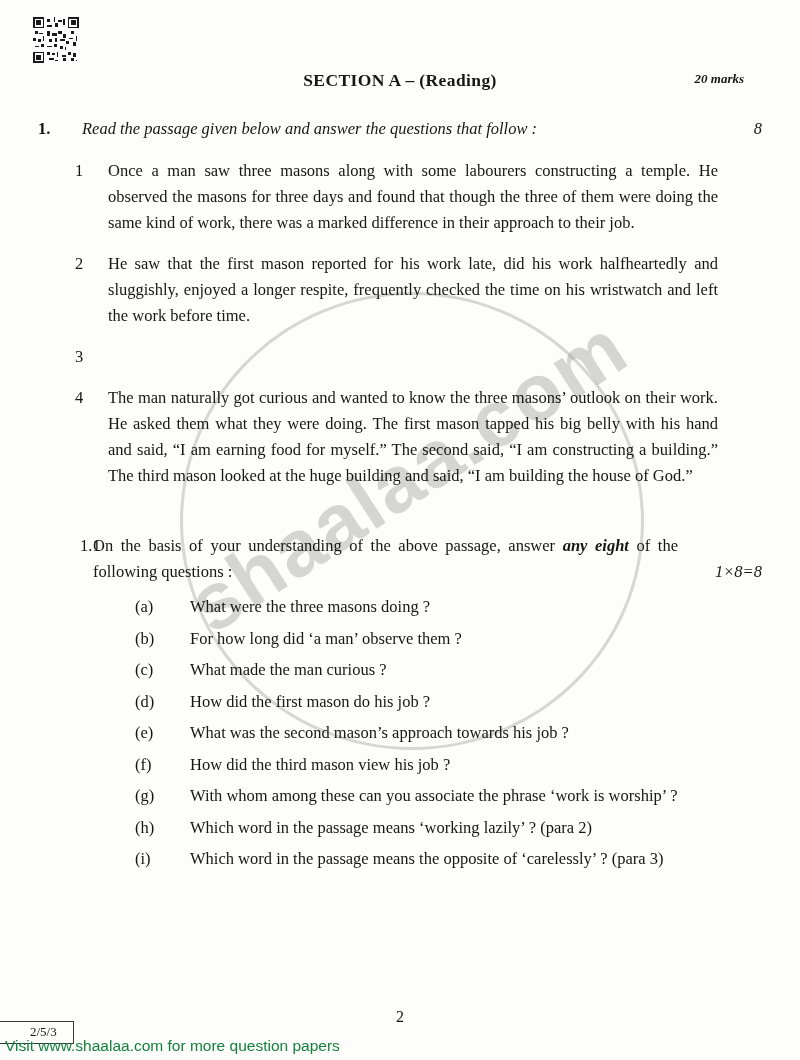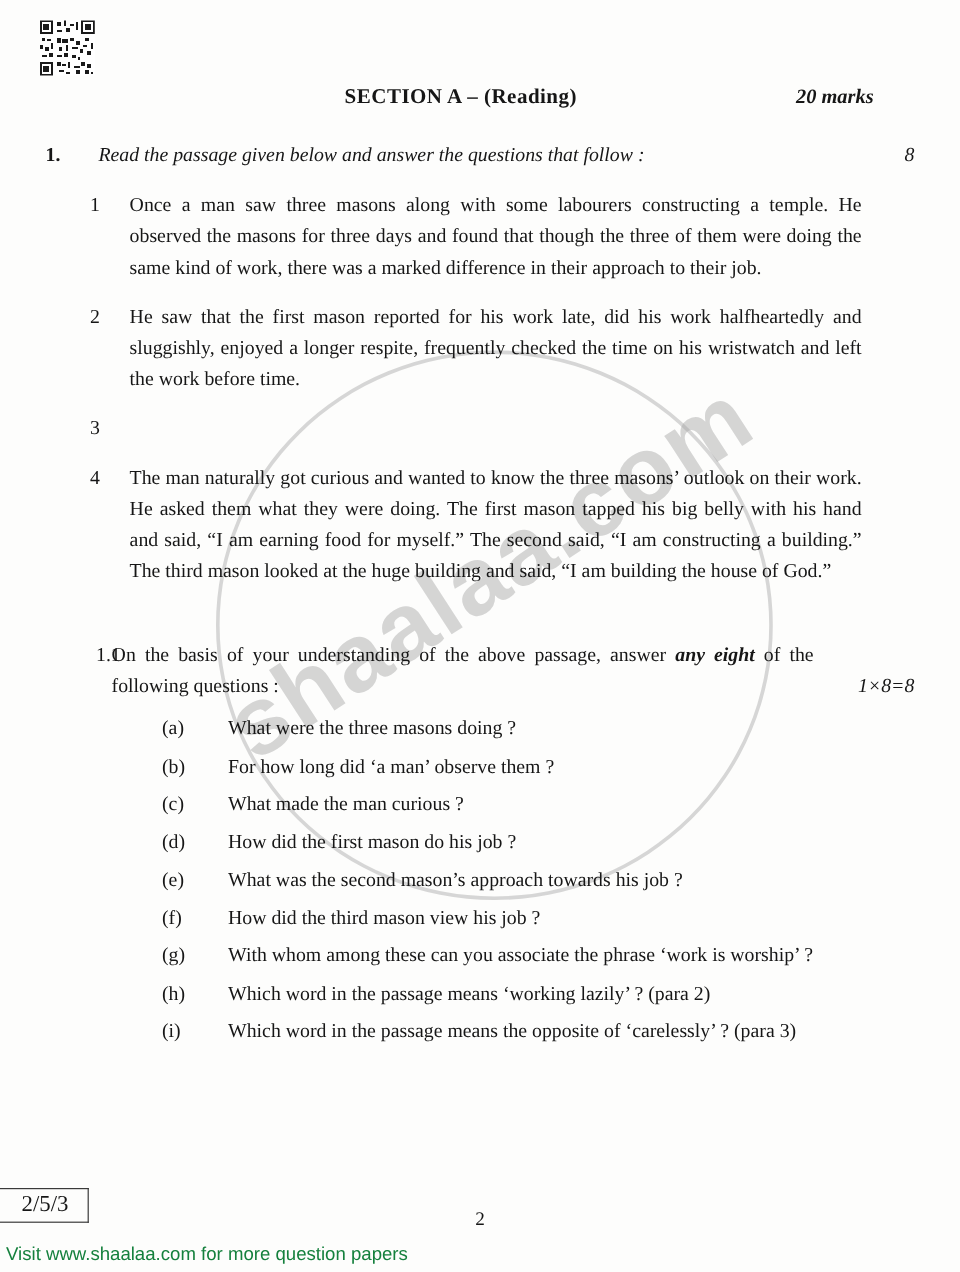--- a/index.html
+++ b/index.html
@@ -25,23 +25,23 @@
     font-size:80px;font-weight:bold;
     color:rgba(165,165,165,0.45);
     transform:rotate(-33deg);
     z-index:0;
     letter-spacing:2px;
     font-family:"Liberation Sans", sans-serif;
   }
   
   .qr{position:absolute;left:33px;top:17px;z-index:2;}
   
-  .header{position:absolute;top:70px;left:0;width:768px;text-align:center;z-index:1;}
+  .header{position:absolute;top:70px;left:16px;width:768px;text-align:center;z-index:1;}
   .section-title{font-weight:bold;font-size:17.5px;letter-spacing:0.4px;display:inline-block;}
-  .header-marks{position:absolute;right:40px;top:1px;font-style:italic;font-weight:bold;font-size:17px;}
+  .header-marks{position:absolute;right:40px;top:1px;font-style:italic;font-weight:bold;font-size:13px;}
   
   .content{position:absolute;top:116px;left:38px;width:724px;font-size:16.5px;line-height:26px;z-index:1;}
   .q1row{display:flex;}
   .q1num{width:44px;font-weight:bold;flex:none;}
   .q1text{flex:1;font-style:italic;}
   .q1marks{width:26px;text-align:right;font-style:italic;flex:none;}
   .para{display:flex;margin-top:16px;padding-left:37px;padding-right:44px;}
   .para+.para{margin-top:15px;}
   .pnum{width:33px;flex:none;}
   .ptext{flex:1;text-align:justify;}
@@ -50,24 +50,24 @@
   .q11num{width:55px;padding-left:42px;flex:none;box-sizing:border-box;}
   .q11text{width:585px;text-align:justify;}
   .q11-emph{font-weight:bold;font-style:italic;}
   .q11marks{position:absolute;right:0;top:26px;font-style:italic;}
   .subqs{margin-top:9px;margin-left:97px;}
   .subq{display:flex;margin-bottom:5.5px;}
   .sqlabel{width:55px;flex:none;}
   .sqtext{flex:1;text-align:justify;}
   
   .paper-code{
-    position:absolute;left:0;bottom:41px;
+    position:absolute;left:0;bottom:16px;
     border:1.5px solid #3a3a3a;border-left:none;
-    padding:2px 16px 3px 18px;
-    font-size:19px;z-index:2;background:transparent;
+    padding:2px 16px 3px 30px;
+    font-size:13px;z-index:2;background:transparent;
   }
   .page-num{position:absolute;bottom:34px;left:0;width:100%;text-align:center;font-size:16px;z-index:1;}
   .site-note{
     position:absolute;bottom:5px;left:5px;
     font-family:"Liberation Sans", sans-serif;
     font-size:15.5px;color:#15803d;z-index:2;
   }
 </style>
 </head>
 <body>

